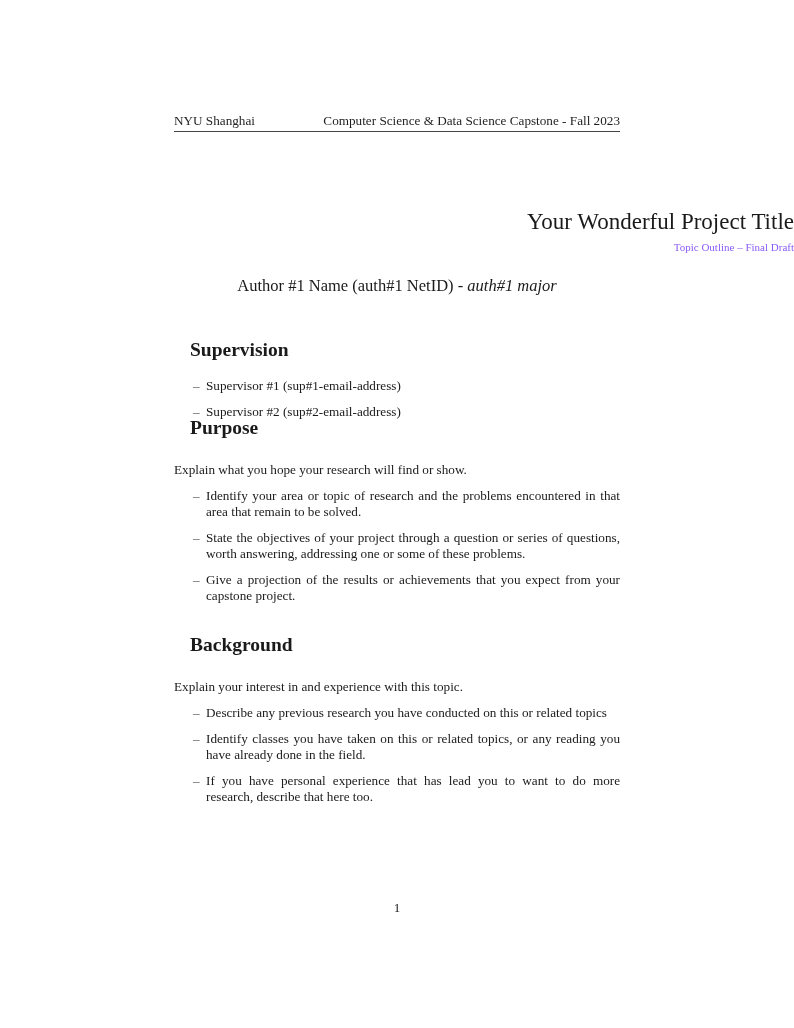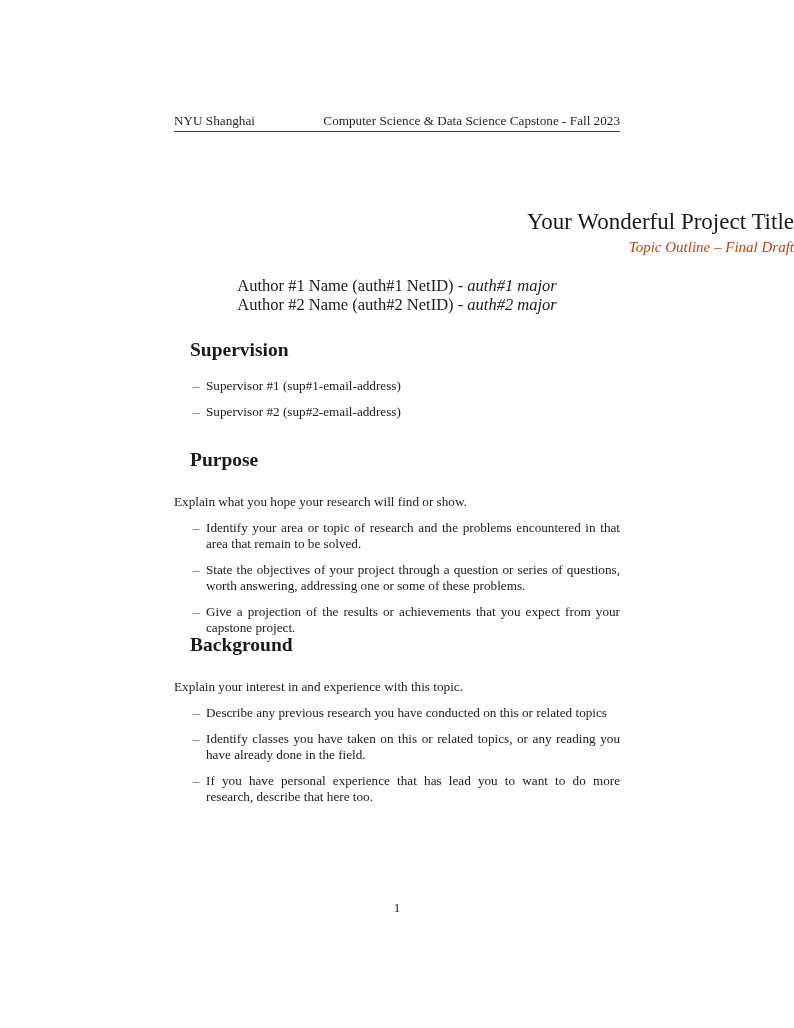--- a/index.html
+++ b/index.html
@@ -14,41 +14,41 @@
     .run-header {
       position: absolute; left: 174px; top: 113px; width: 446px;
       display: flex; justify-content: space-between; align-items: baseline;
       font-family: "Liberation Serif", serif; font-size: 13.2px; color: #1f1f1f;
       padding-bottom: 2px; border-bottom: 1px solid #444;
     }
 
     
     .title-block { position: absolute; left: 0; width: 794px; top: 208px; text-align: right; font-family: "Liberation Serif", serif; }
     .title { font-size: 23px; line-height: 28px; color: #1a1a1a; }
-    .subtitle { font-size: 15px; line-height: 22px; font-style: italic; color: #c2410c; }
+    .subtitle { font-size: 11px; line-height: 22px; color: #8b5cf6; }
     .authors { position: absolute; left: 0; width: 794px; top: 276px; text-align: center; font-family: "Liberation Serif", serif; font-size: 16.5px; line-height: 19px; }
     .authors .major { font-style: italic; }
 
     
     .section { position: absolute; left: 174px; width: 446px; font-family: "Liberation Serif", serif; }
     .section h2 {
       margin: 16px; font-size: 19.5px; font-weight: bold; line-height: 24px; color: #1a1a1a;
     }
     .section .intro { font-size: 13.2px; line-height: 16px; margin-top: 22px; }
     .section ul { list-style: none; margin: 0; padding: 0; }
     .section li {
       position: relative; padding-left: 32px; font-size: 13.2px; line-height: 16px;
       text-align: justify; margin-top: 10px;
     }
     .section li .dash { position: absolute; left: 19px; top: 0; color: #555; }
 
     .sec-supervision { top: 322px; }
     .sec-supervision ul { margin-top: 8px; }
     .sec-supervision li { margin-top: 10px; }
-    .sec-purpose { top: 432px; }
+    .sec-purpose { top: 400px; }
     .sec-background { top: 617px; }
 
     .page-number { position: absolute; left: 0; width: 794px; top: 900px; text-align: center; font-family: "Liberation Serif", serif; font-size: 13.2px; }
   </style>
 </head>
 <body>
 
 <div class="page">
 
   <div class="run-header">
@@ -57,23 +57,20 @@
   </div>
 
   <div class="title-block">
     <div class="title">Your Wonderful Project Title</div>
     <div class="subtitle">Topic Outline – Final Draft</div>
   </div>
 
   <div class="authors">
     <div>
       <span>Author #1 Name (auth#1 NetID) - </span><span class="major">auth#1 major</span>
-    </div>
-    <div>
-      <span>Author #2 Name (auth#2 NetID) - </span><span class="major">auth#2 major</span>
     </div>
   </div>
 
   <div class="section sec-supervision">
     <h2>Supervision</h2>
     <ul>
       <li><span class="dash">–</span><span>Supervisor #1 (sup#1-email-address)</span></li>
       <li><span class="dash">–</span><span>Supervisor #2 (sup#2-email-address)</span></li>
     </ul>
   </div>

